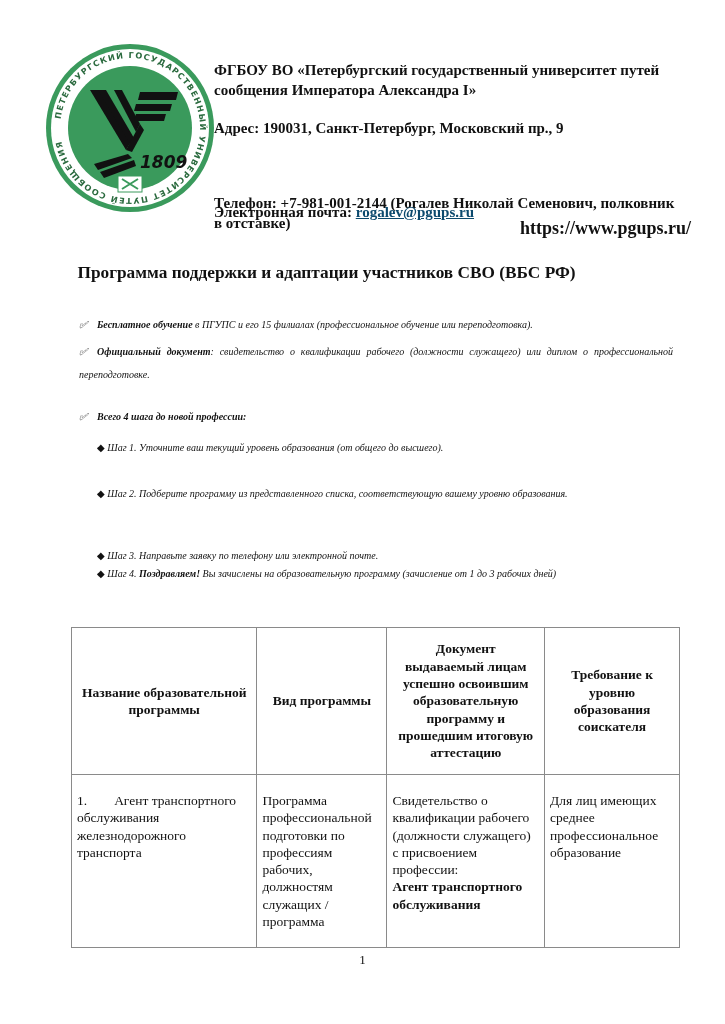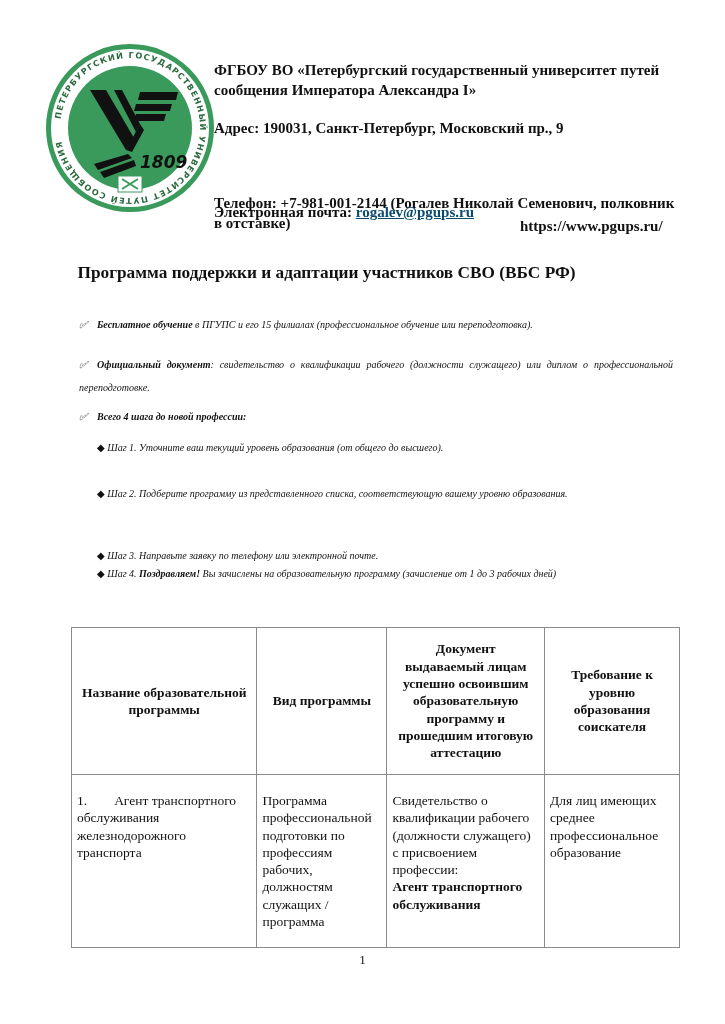--- a/index.html
+++ b/index.html
@@ -2,21 +2,21 @@
 <html><head>
 <meta charset="utf-8">
 <style>
   html, body { margin: 0; padding: 0; background: #ffffff; }
   body { width: 725px; height: 1024px; position: relative; overflow: hidden;
          font-family: "Liberation Serif", "DejaVu Serif", serif; color: #111; }
   .logo { position: absolute; left: 44px; top: 42px; width: 172px; height: 172px; }
   .hdr { position: absolute; left: 214px; width: 470px; font-weight: bold; font-size: 15px; line-height: 20px; }
   .hdr .norm { font-weight: normal; }
   .hdr a { color: #0c4a6e; text-decoration: underline; }
-  .url { position: absolute; left: 520px; top: 218px; font-weight: bold; font-size: 15px; }
+  .url { position: absolute; left: 520px; top: 218px; font-weight: bold; font-size: 18px; }
   .title { position: absolute; left: 0; width: 653px; top: 263px; text-align: center;
            font-weight: bold; font-size: 17.3px; }
   .para { position: absolute; left: 79px; width: 594px; font-size: 10px; line-height: 23px; text-align: justify; font-style: italic; }
   .para .b { font-weight: bold; }
   .ico { display: inline-block; width: 18px; }
   .step { text-indent: 18px; }
   table { position: absolute; left: 71px; top: 627px; width: 609px; border-collapse: collapse;
           font-size: 13.5px; line-height: 17.3px; }
   td, th { border: 1.2px solid #8a8a8a; vertical-align: top; padding: 17px 5px; }
   th { font-weight: bold; text-align: center; vertical-align: middle; height: 146px; padding: 0 8px; }
@@ -58,21 +58,21 @@
 <div class="hdr" style="top:118px;"><span>Адрес</span><span class="norm" style="font-weight:normal;"></span><span>: 190031, Санкт-Петербург, Московский пр., 9</span></div>
 <div class="hdr" style="top:152px;margin-top:41px;">Телефон: +7-981-001-2144 (Рогалев Николай Семенович, полковник в отставке)</div>
 <div class="hdr" style="top:202px;"><span>Электронная почта: </span><a href="#">rogalev@pgups.ru</a></div>
 <div class="url">https://www.pgups.ru/</div>
 
 <div class="title">Программа поддержки и адаптации участников СВО (ВБС РФ)</div>
 
 <div class="para" style="top:313px;">
   <span class="ico">✅︎</span><span class="b">Бесплатное обучение</span><span> в ПГУПС и его 15 филиалах (профессиональное обучение или переподготовка).</span>
 </div>
-<div class="para" style="top:353px;">
+<div class="para" style="top:340px;">
   <span class="ico">✅︎</span><span class="b">Официальный документ</span><span>: свидетельство о квалификации рабочего (должности служащего) или диплом о профессиональной переподготовке.</span>
 </div>
 <div class="para" style="top:405px;">
   <span class="ico">✅︎</span><span class="b">Всего 4 шага до новой профессии:</span><span></span>
 </div>
 
 <div class="para step" style="top:436px;">
   <span>◆ </span><span>Шаг 1. Уточните ваш текущий уровень образования (от общего до высшего).</span>
 </div>
 <div class="para step" style="top:482px;">

